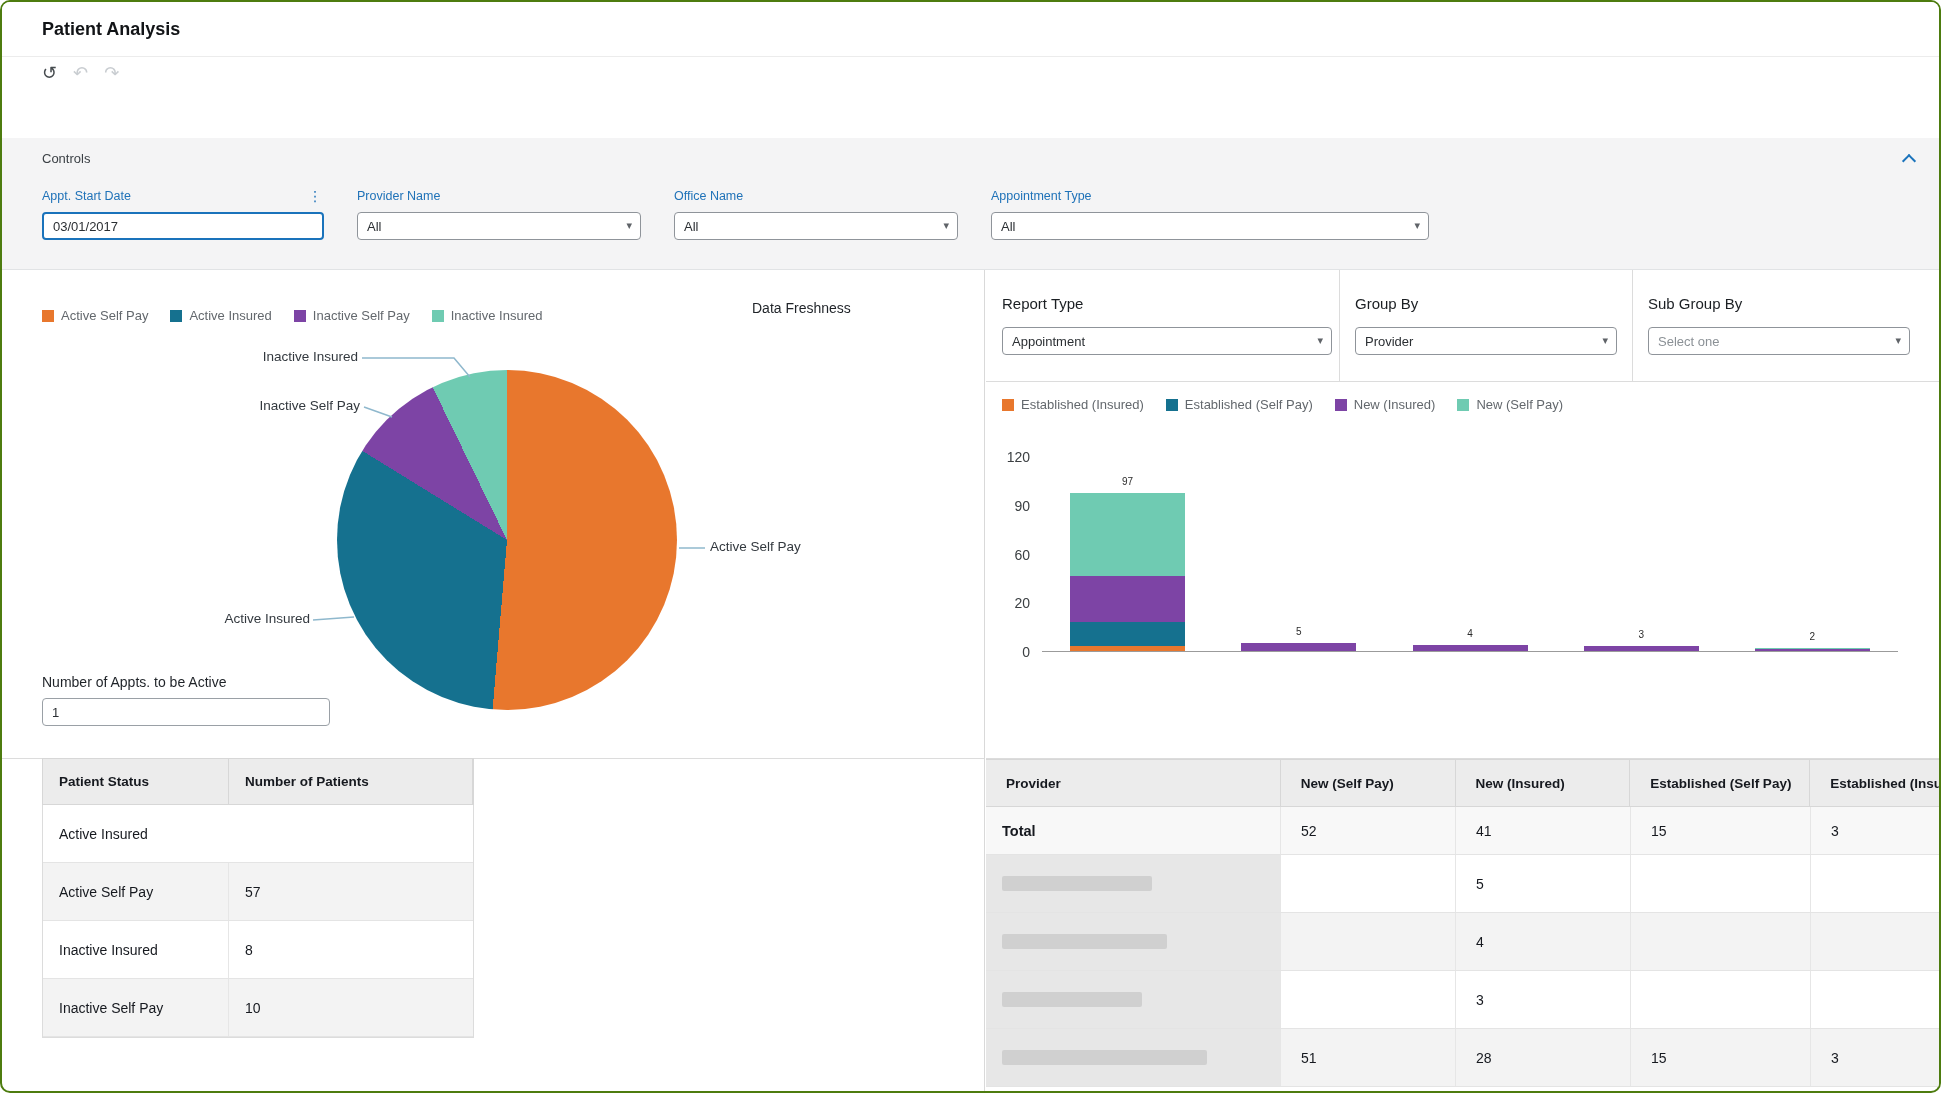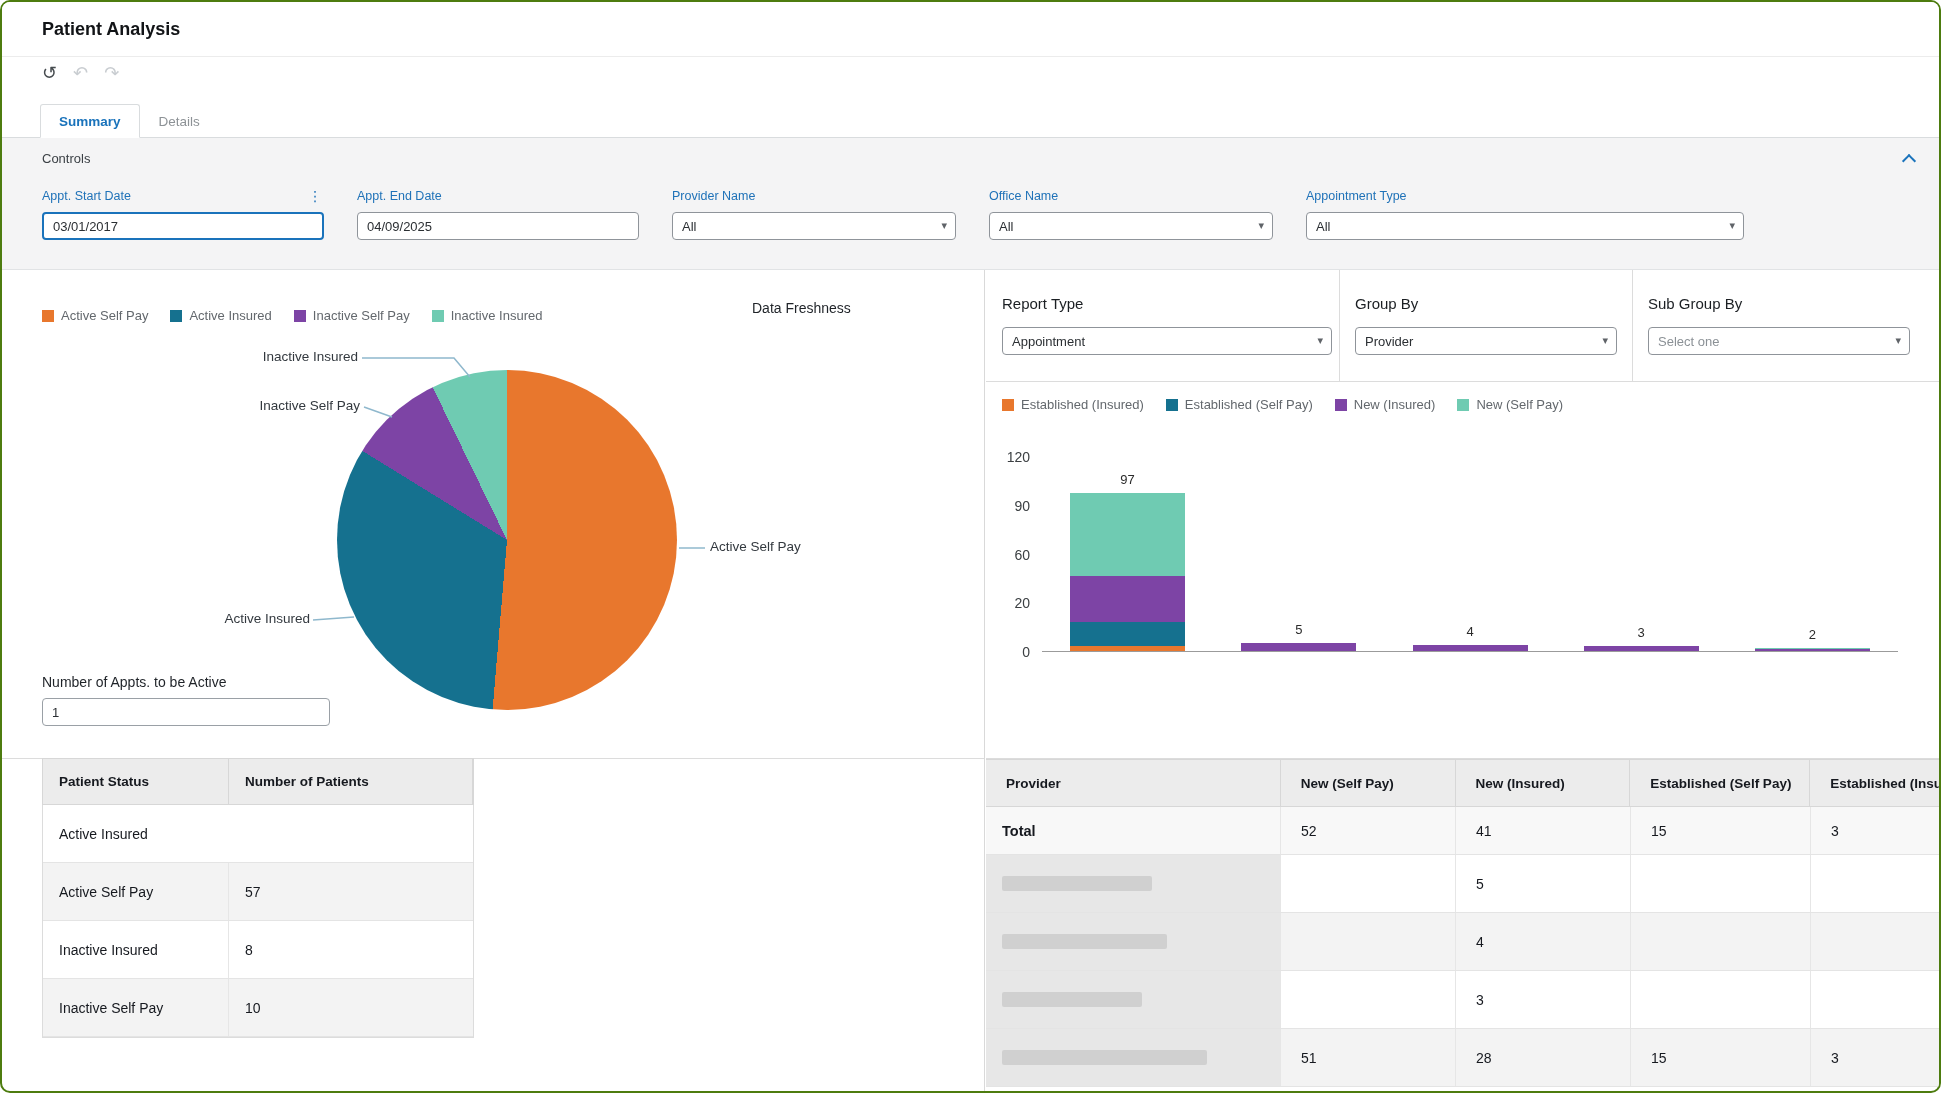--- a/index.html
+++ b/index.html
@@ -92,61 +92,51 @@
   .rc-divider { position:absolute; top:0; height:112px; border-left:1px solid #dcdcdc; }
   .rc-label { position:absolute; font-size:15px; color:#1b1f23; }
   .rc-select { position:absolute; }
 
   
   .bar-chart { position:absolute; left:0; top:160px; width:100%; height:245px; }
   .ytick { position:absolute; left:0; width:44px; text-align:right; font-size:14px; color:#3c4043; line-height:18px; }
   .plot { position:absolute; left:56px; top:27px; width:856px; height:195px; border-bottom:1px solid #9b9b9b; }
   .bar { position:absolute; bottom:0; display:flex; flex-direction:column-reverse; cursor:pointer; }
   .bar-seg { width:100%; }
-  .bar-total { position:absolute; text-align:center; font-size:13px; color:#2b2b2b; }
+  .bar-total { position:absolute; text-align:center; font-size:10px; color:#2b2b2b; }
 </style>
 </head>
 <body>
 
 <div class="frame">
 
   <div class="app-header">
     <div class="app-title">Patient Analysis</div>
   </div>
 
   <div class="toolbar">
     <span class="tool-icon">↺</span>
     <span class="tool-icon disabled">↶</span>
     <span class="tool-icon disabled">↷</span>
   </div>
 
-  <div class="tabbar">
-    <div class="tab active">Summary</div>
-    <div class="tab">Details</div>
-  </div>
 
   <div class="controls-panel">
     <div class="controls-title">Controls</div>
     <div class="collapse-chip">
       <span class="chevron-up"></span>
     </div>
     <div class="filters">
       <div class="filter" style="width:282px">
         <div class="filter-label-row">
           <span class="filter-label">Appt. Start Date</span>
           <span class="menu-dots">⋮</span>
         </div>
         <input class="filter-input focused" value="03/01/2017" style="">
       </div>
-      <div class="filter" style="width:282px">
-        <div class="filter-label-row">
-          <span class="filter-label">Appt. End Date</span>
-        </div>
-        <input class="filter-input" value="04/09/2025" style="">
-      </div>
       <div class="filter" style="width:284px">
         <div class="filter-label-row">
           <span class="filter-label">Provider Name</span>
         </div>
         <div class="select">
           <span>All</span>
           <span class="caret">▾</span>
         </div>
       </div>
       <div class="filter" style="width:284px">

